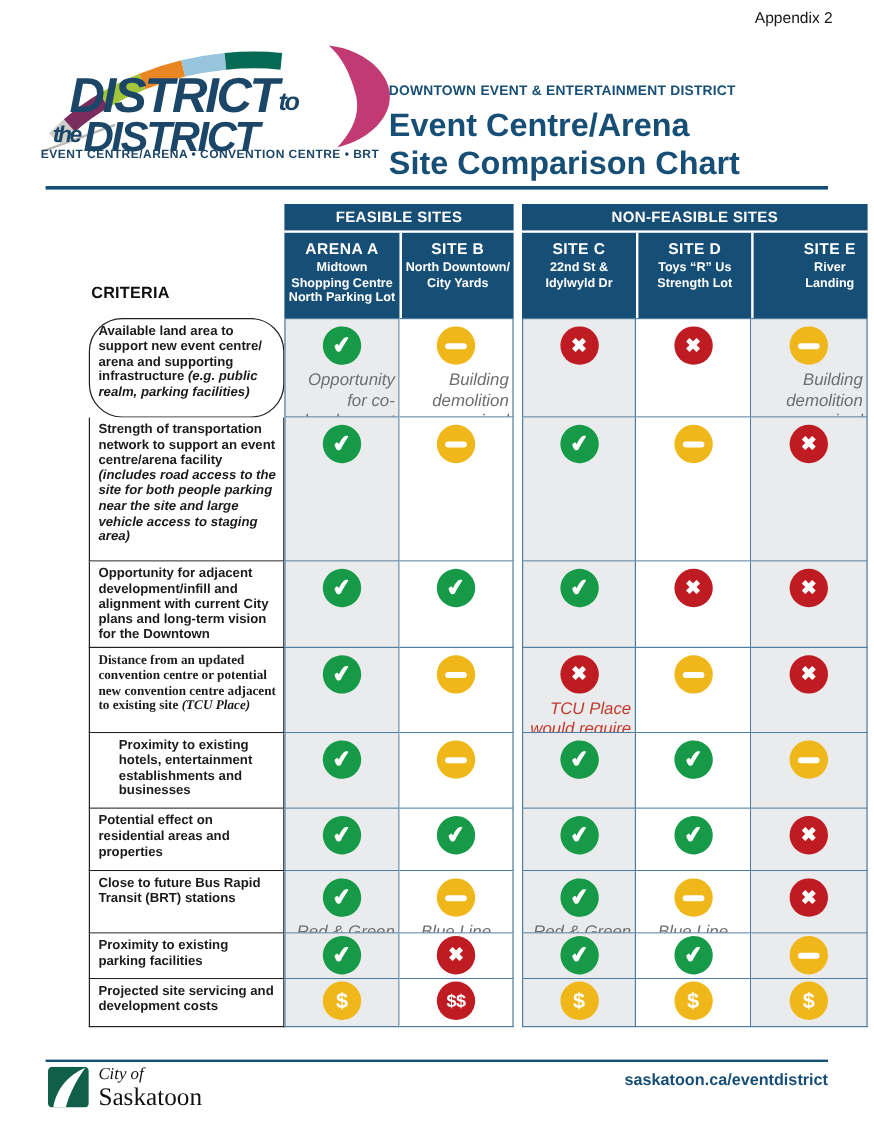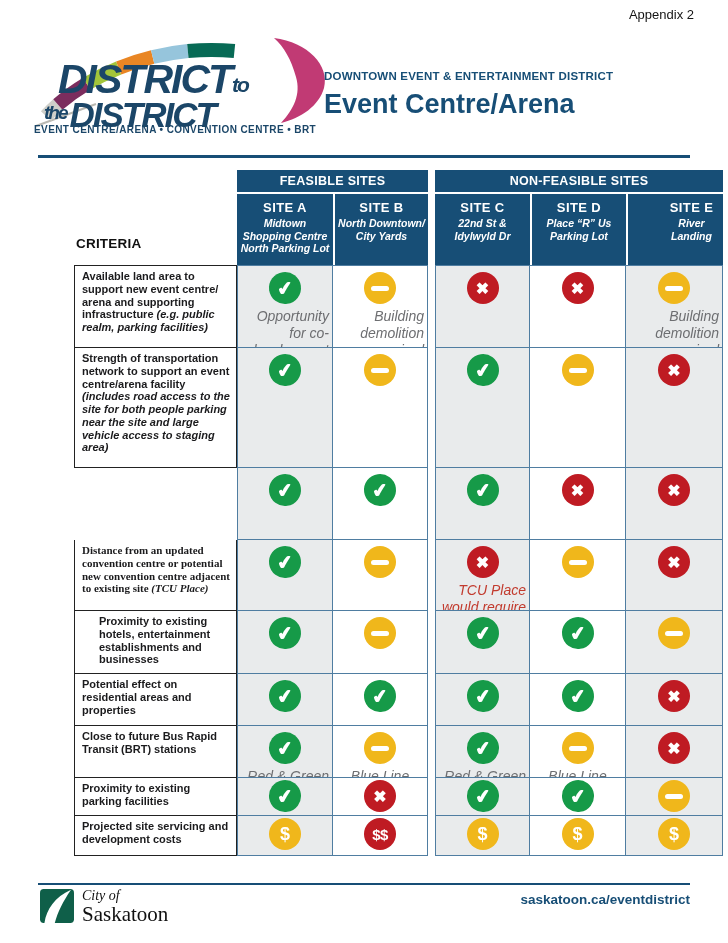--- a/index.html
+++ b/index.html
@@ -37,25 +37,25 @@
 
   .group-row{height:22px;margin-bottom:2px;}
   .group-cell{background:var(--navy);color:#fff;font-weight:800;font-size:12.5px;
               letter-spacing:0.3px;display:flex;align-items:center;justify-content:center;}
   .sitehead-row{height:71px;}
   .crit-head{display:flex;align-items:flex-end;padding:0 2px 14px 2px;}
   .crit-label{font-size:13.5px;font-weight:800;color:#111;letter-spacing:0.2px;}
   .site-head{background:var(--navy);color:#fff;text-align:center;padding-top:6px;}
   .site-head.sep{border-left:2px solid #fff;}
   .site-code{font-size:13px;font-weight:800;letter-spacing:0.4px;margin-bottom:2px;}
-  .site-name{font-size:10.5px;font-weight:700;line-height:1.2;padding:0 3px;font-style:italic;}
+  .site-name{font-size:10.5px;font-weight:700;line-height:1.2;padding:0 3px;}
 
   .body-row .crit-cell{background:#fff;border:1px solid var(--border-dark);border-top:0;
       padding:4px 4px 3px 7px;font-size:11px;font-weight:700;line-height:1.16;color:#1b1b1d;}
-  .body-row.first .crit-cell{border-top:1px solid var(--border-dark);}
+  .body-row.first .crit-cell{border-top:1px solid var(--border-dark);border-radius:28px;}
   .crit-italic{font-style:italic;}
 
   .site-cell{background:#fff;border-right:1px solid var(--border-blue);
              border-bottom:1px solid var(--border-blue);
              display:flex;flex-direction:column;align-items:center;}
   .site-cell.lft{border-left:1px solid var(--border-blue);}
   .body-row.first .site-cell{border-top:1px solid var(--border-blue);}
   .site-cell.shaded{background:var(--shade);}
 
   .icon{width:32px;height:32px;border-radius:50%;flex:0 0 auto;
@@ -100,50 +100,51 @@
     </svg>
     <div class="l1"><span class="big">DISTRICT</span><span class="sm">to</span></div>
     <div class="l2"><span class="sm">the</span><span class="big">DISTRICT</span></div>
     <div class="tagline">EVENT CENTRE/ARENA • CONVENTION CENTRE • BRT</div>
   </div>
 
   <div class="titleblock">
     <div class="eyebrow">DOWNTOWN EVENT &amp; ENTERTAINMENT DISTRICT</div>
     <div class="bigtitle">
       <div>Event Centre/Arena</div>
+      <div>Site Comparison Chart</div>
     </div>
   </div>
 
   <div class="rule"></div>
 
   <div class="tbl" id="site-table">
       <div class="grid-row group-row">
         <div class="crit-head" style="grid-column: 1;"></div>
         <div class="group-cell" style="grid-column: 2 / span 2;">FEASIBLE SITES</div>
         <div class="group-cell" style="grid-column: 5 / span 3;">NON-FEASIBLE SITES</div>
       </div>
       <div class="grid-row sitehead-row">
         <div class="crit-head" style="grid-column: 1;">
           <div class="crit-label">CRITERIA</div>
         </div>
         <div class="site-head" style="grid-column: 2;">
-          <div class="site-code">SITE A</div>
+          <div class="site-code">ARENA A</div>
           <div class="site-name">Midtown Shopping Centre North Parking Lot</div>
         </div>
         <div class="site-head sep" style="grid-column: 3;">
           <div class="site-code">SITE B</div>
           <div class="site-name">North Downtown/ City Yards</div>
         </div>
         <div class="site-head" style="grid-column: 5;">
           <div class="site-code">SITE C</div>
           <div class="site-name">22nd St &amp; Idylwyld Dr</div>
         </div>
         <div class="site-head sep" style="grid-column: 6;">
           <div class="site-code">SITE D</div>
-          <div class="site-name">Place “R” Us Parking Lot</div>
+          <div class="site-name">Toys “R” Us Strength Lot</div>
         </div>
         <div class="site-head sep" style="grid-column: 7; padding-left: 32px;">
           <div class="site-code">SITE E</div>
           <div class="site-name">River Landing</div>
         </div>
       </div>
       <div class="grid-row body-row first">
         <div class="crit-cell" style="grid-column: 1; height: 83px;"><span>Available land area to support new event centre/ arena and supporting infrastructure</span> <span class="crit-italic">(e.g. public realm, parking facilities)</span></div>
         <div class="site-cell shaded lft" style="grid-column: 2; height: 83px; padding-top: 6px;">
           <div class="icon ic-check">✔</div>
@@ -184,20 +185,21 @@
         <div class="site-cell" style="grid-column: 6; height: 120px; padding-top: 6px;">
           <div class="icon ic-dash">
             <div class="dashbar"></div>
           </div>
         </div>
         <div class="site-cell shaded" style="grid-column: 7; height: 120px; padding-top: 6px;">
           <div class="icon ic-x">✖</div>
         </div>
       </div>
       <div class="grid-row body-row">
+        <div class="crit-cell" style="grid-column: 1; height: 72px;"><span>Opportunity for adjacent development/infill and alignment with current City plans and long-term vision for the Downtown</span></div>
         <div class="site-cell shaded lft" style="grid-column: 2; height: 72px; padding-top: 6px;">
           <div class="icon ic-check">✔</div>
         </div>
         <div class="site-cell" style="grid-column: 3; height: 72px; padding-top: 6px;">
           <div class="icon ic-check">✔</div>
         </div>
         <div class="site-cell shaded lft" style="grid-column: 5; height: 72px; padding-top: 6px;">
           <div class="icon ic-check">✔</div>
         </div>
         <div class="site-cell" style="grid-column: 6; height: 72px; padding-top: 6px;">

